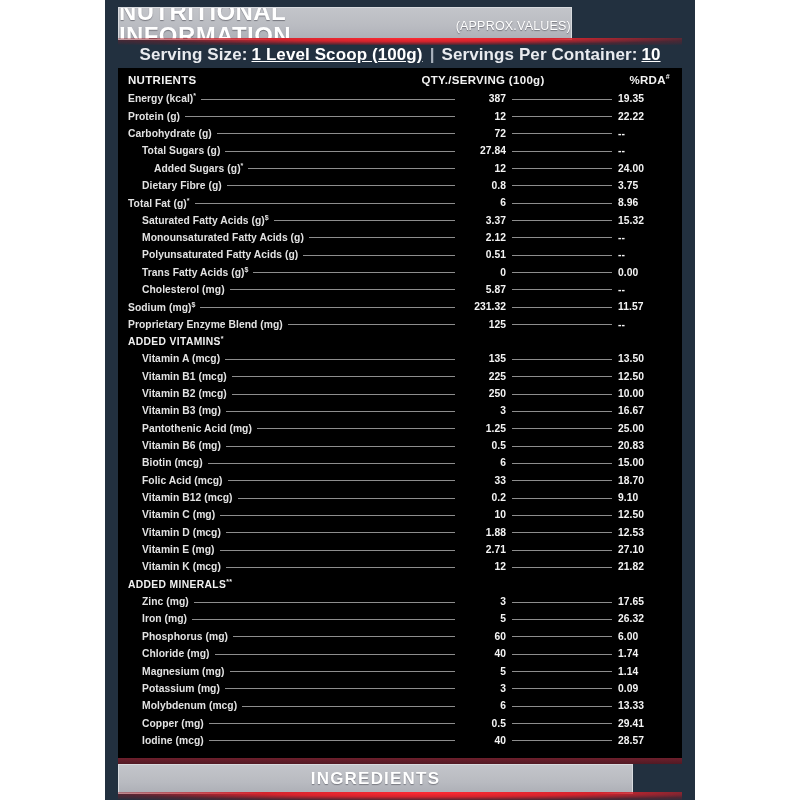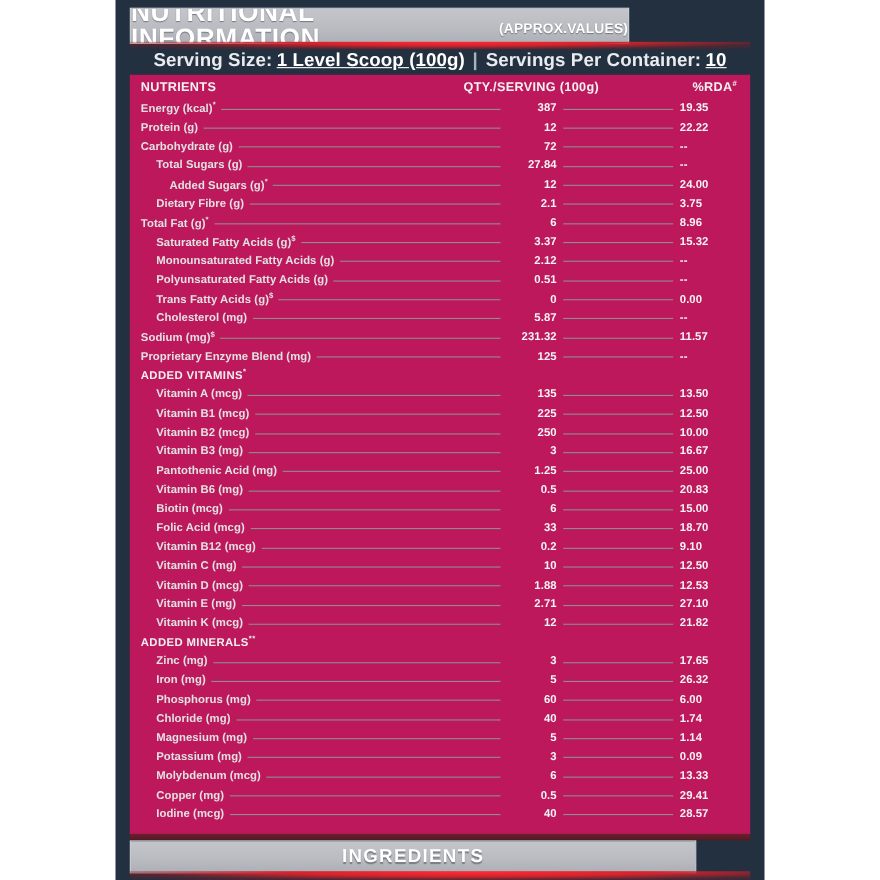--- a/index.html
+++ b/index.html
@@ -45,21 +45,21 @@
     color: #ffffff;
     font-size: 24px;
     font-weight: bold;
     letter-spacing: 0.4px;
     text-shadow: 0 1px 1px rgba(60,60,70,.55);
     line-height: 1;
   }
   .banner-sub {
     color: #ffffff;
     font-size: 12.5px;
-    font-weight: bold;
+    font-weight: normal;
     letter-spacing: 0.2px;
     margin-left: 5px;
     margin-top: 4px;
     text-shadow: 0 1px 1px rgba(60,60,70,.55);
   }
   .banner-glow {
     position: absolute;
     left: 13px;
     top: 38px;
     width: 564px;
@@ -87,21 +87,21 @@
   .serving-row .sep { margin: 0 7px; color: #aab2bd; }
   .serving-row .val { color: #ffffff; text-decoration: underline; }
 
   
   .table-panel {
     position: absolute;
     left: 13px;
     top: 68px;
     width: 564px;
     height: 691px;
-    background: #be185d;
+    background: #000000;
     box-sizing: border-box;
     padding: 5px 10px 4px 10px;
     overflow: hidden;
   }
 
   .thead {
     display: flex;
     align-items: baseline;
     height: 17px;
     color: #f2f2f2;
@@ -249,21 +249,21 @@
         <div class="row">
           <div class="r-name ind2">Added Sugars (g)<span class="sup">*</span></div>
           <div class="r-lead"></div>
           <div class="r-qty">12</div>
           <div class="r-lead2"></div>
           <div class="r-rda">24.00</div>
         </div>
         <div class="row">
           <div class="r-name ind1">Dietary Fibre (g)</div>
           <div class="r-lead"></div>
-          <div class="r-qty">2.1</div>
+          <div class="r-qty">0.8</div>
           <div class="r-lead2"></div>
           <div class="r-rda">3.75</div>
         </div>
         <div class="row">
           <div class="r-name ind0">Total Fat (g)<span class="sup">*</span></div>
           <div class="r-lead"></div>
           <div class="r-qty">6</div>
           <div class="r-lead2"></div>
           <div class="r-rda">8.96</div>
         </div>

